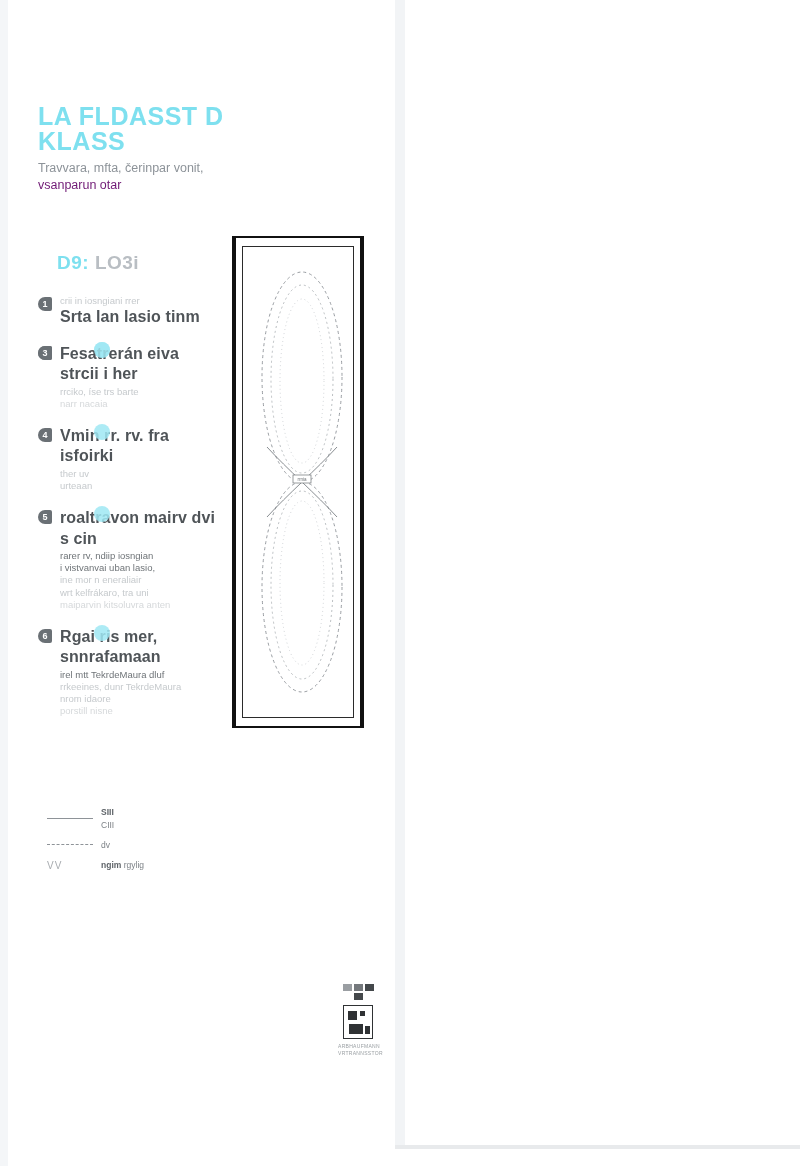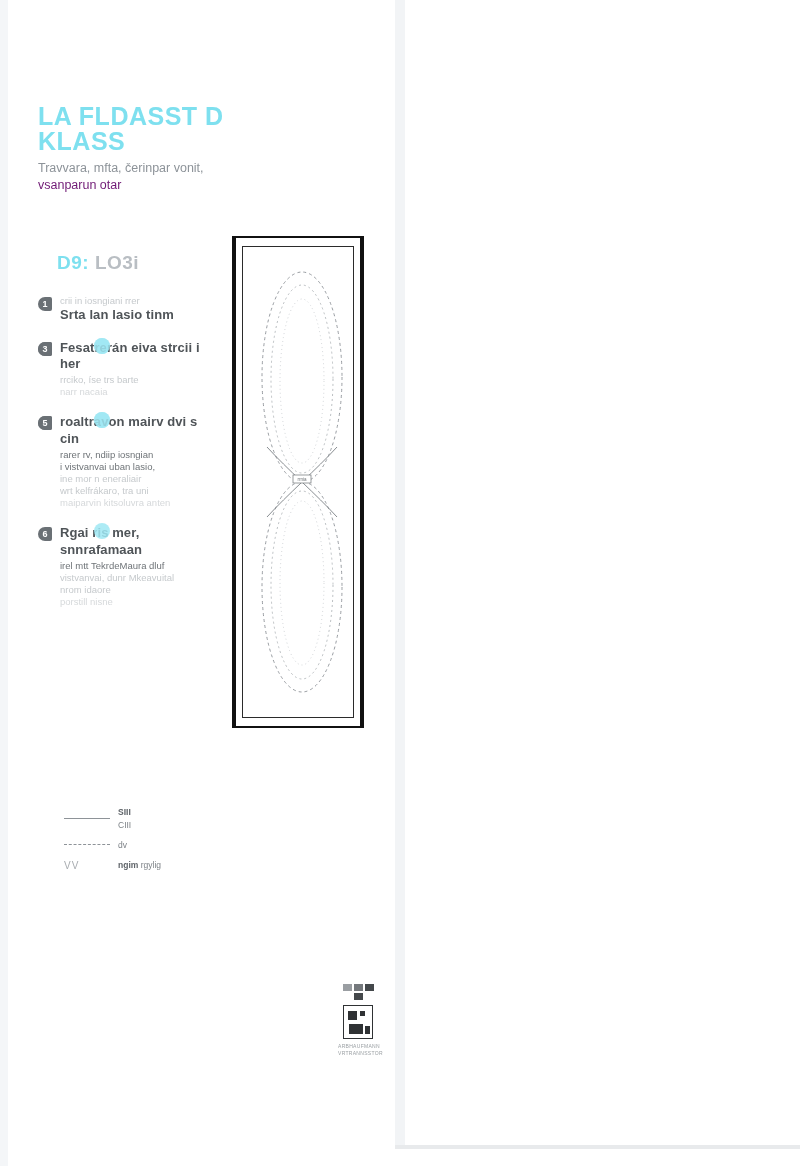--- a/index.html
+++ b/index.html
@@ -108,21 +108,21 @@
     text-align: center;
     border-radius: 2px;
   }
   .step-num.round {
     border-radius: 50% 2px 2px 50%;
     background: #6a7075;
   }
   .step-body { font-size: 9.5px; line-height: 1.28; color: #6f7478; }
   .step-title {
     display: block;
-    font-size: 13px;
+    font-size: 16px;
     font-weight: bold;
     color: #4f5458;
     letter-spacing: 0.1px;
     margin-bottom: 1px;
   }
   .step-ghost { color: #c6cacd; text-align: center; }
   .step-faint { color: #d6d9db; }
   .step .blob {
     position: absolute;
     left: 56px; top: -2px;
@@ -156,21 +156,21 @@
   }
   .fig-svg { position: absolute; left: 0; top: 0; }
 
   
   .legend {
     position: absolute;
     font-size: 8.5px;
     color: #8e9398;
     line-height: 1.5;
   }
-  .panel-left .legend { left: 64px; top: 806px; }
+  .panel-left .legend { left: 47px; top: 806px; }
   .legend-row { display: flex; align-items: center; margin-bottom: 7px; }
   .legend-key {
     width: 46px;
     margin-right: 8px;
     display: inline-block;
   }
   .lk-solid { border-top: 1.5px solid #8e9398; height: 0; }
   .lk-dash { border-top: 1.5px dashed #8e9398; height: 0; }
   .lk-txt { font-size: 10px; color: #a8acb0; letter-spacing: 1px; }
   .legend-label { color: #7d8287; }
@@ -243,40 +243,45 @@
       <span class="blob"></span>
       <div class="step-body">
         <span class="step-title">Fesatrerán eiva strcii i her</span>
         <span class="step-ghost">rrciko, íse trs barte</span><br>
         <span class="step-faint">narr nacaia</span>
       </div>
     </li>
     <li class="step">
       <span class="step-num round">4</span>
       <span class="blob"></span>
+      <div class="step-body">
+        <span class="step-title">Vmin rr. rv. fra isfoirki</span>
+        <span class="step-ghost">ther uv</span><br>
+        <span class="step-ghost">urteaan</span>
+      </div>
     </li>
     <li class="step">
       <span class="step-num round">5</span>
       <span class="blob"></span>
       <div class="step-body">
         <span class="step-title">roaltravon mairv dvi s cin</span>
         <span>rarer rv, ndiip iosngian</span><br>
         <span>i vistvanvai uban lasio,</span><br>
         <span class="step-ghost">ine mor n eneraliair</span><br>
         <span class="step-ghost">wrt kelfrákaro, tra uni</span><br>
         <span class="step-faint">maiparvin kitsoluvra anten</span>
       </div>
     </li>
     <li class="step">
       <span class="step-num round">6</span>
       <span class="blob"></span>
       <div class="step-body">
         <span class="step-title">Rgai ris mer, snnrafamaan</span>
         <span>irel mtt TekrdeMaura dluf</span><br>
-        <span class="step-ghost">vistvanvai, dunr Mkeavuital</span><br>
+        <span class="step-ghost">rrkeeines, dunr TekrdeMaura</span><br>
         <span class="step-ghost">nrom idaore</span><br>
         <span class="step-faint">porstill nisne</span>
       </div>
     </li>
   </ol>
 
   <figure class="figure" style="margin:0;">
     <div class="fig-inner">
       <svg class="fig-svg" width="118" height="470" viewBox="0 0 118 470">
         <g fill="none" stroke="#8c9196" stroke-width="0.9" stroke-dasharray="3 3">

